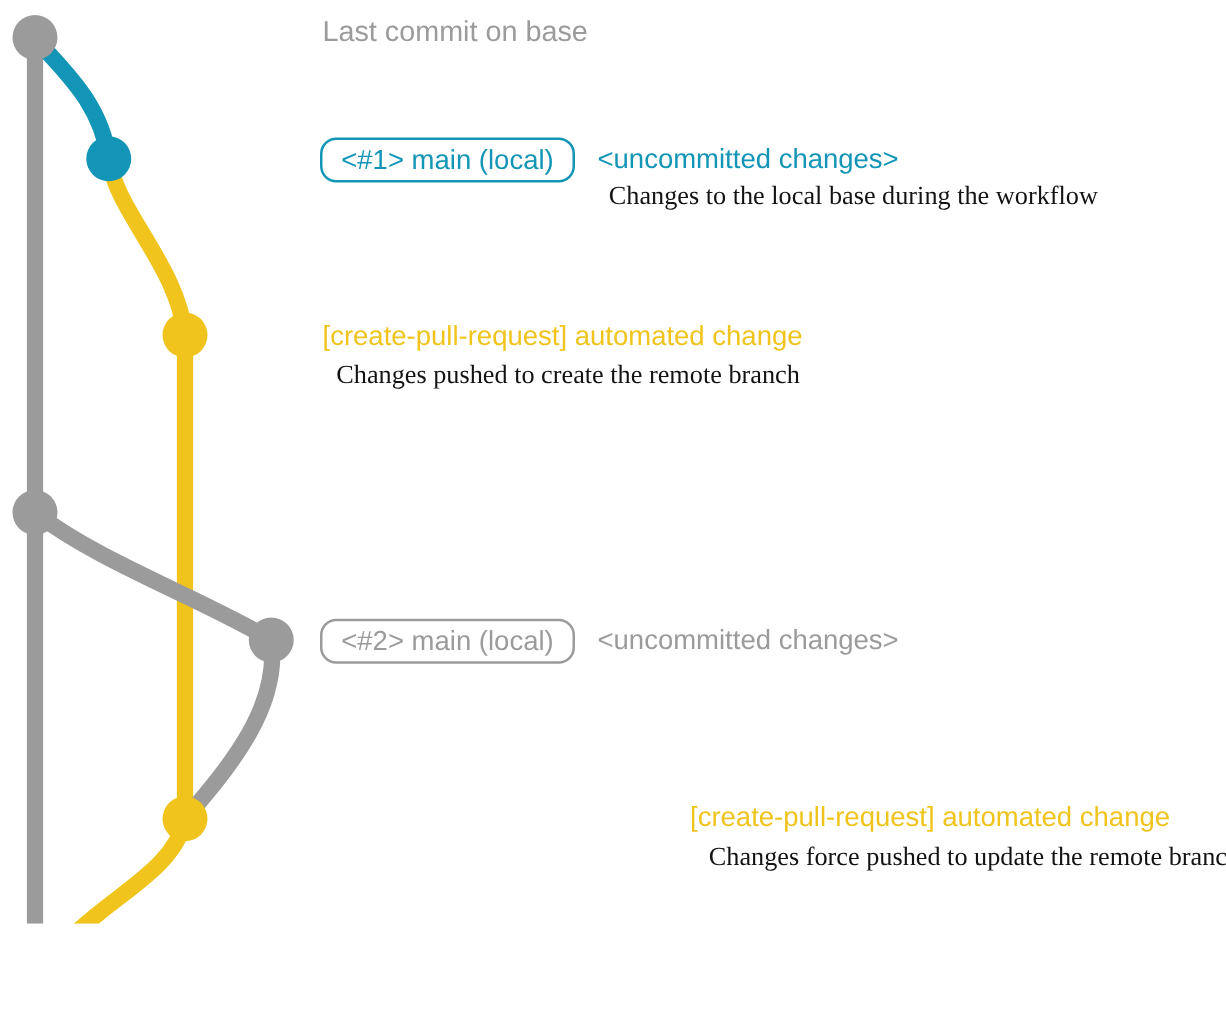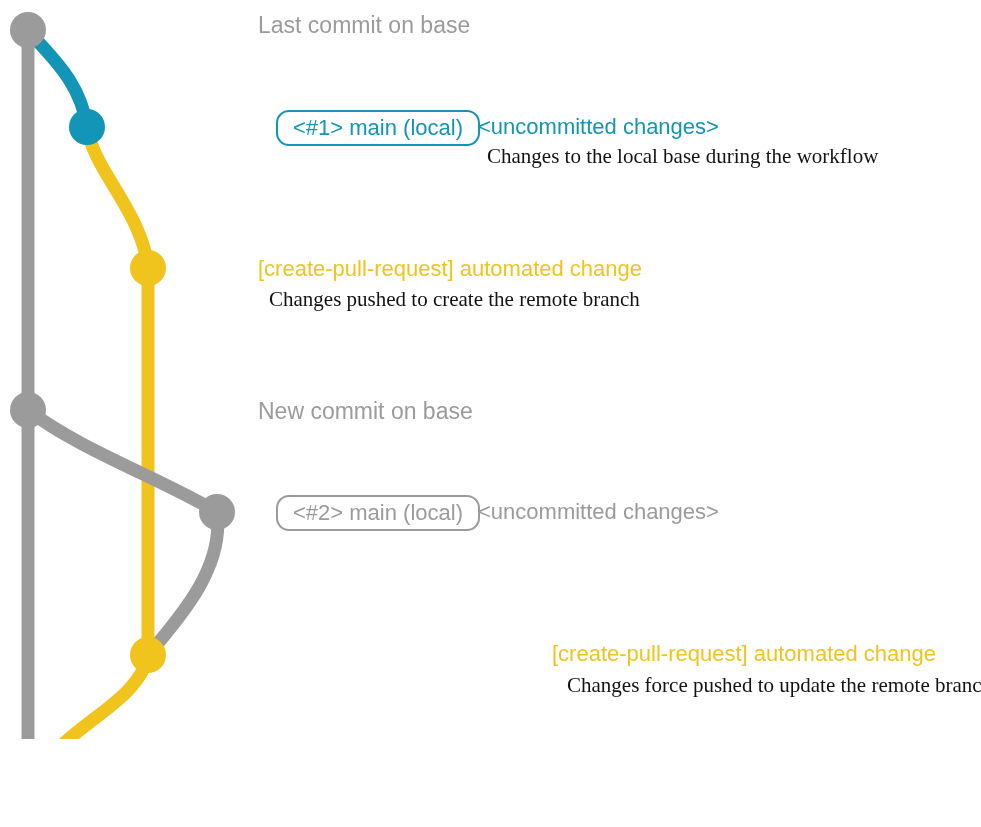--- a/index.html
+++ b/index.html
@@ -33,21 +33,20 @@
     color: var(--gray);
   }
   .badge {
     display: inline-block;
     border: 2px solid;
     border-radius: 13px;
     font-size: 22px;
     line-height: 32px;
     padding: 0 15px;
     background: var(--background);
-    margin-left: 20px;
   }
   .badge.teal   { color: var(--teal);   border-color: var(--teal); }
   .badge.gray   { color: var(--gray);   border-color: var(--gray); text-align: right; }
   .badge.yellow { color: var(--yellow); border-color: var(--yellow); }
   .title {
     font-size: 22px;
   }
   .title.teal   { color: var(--teal); }
   .title.gray   { color: var(--gray); }
   .title.yellow { color: var(--yellow); }
@@ -82,21 +81,20 @@
     <circle cx="87" cy="127" r="18" style="fill:var(--teal)"></circle>
     <circle cx="148" cy="268" r="18" style="fill:var(--yellow)"></circle>
     <circle cx="28" cy="410" r="18" style="fill:var(--gray)"></circle>
     <circle cx="217" cy="512" r="18" style="fill:var(--gray)"></circle>
     <circle cx="148" cy="655" r="18" style="fill:var(--yellow)"></circle>
     <circle cx="28" cy="797" r="18" style="fill:var(--gray)"></circle>
   </svg>
 
   <div class="label heading" style="left:258px; top:12px">Last commit on base</div>
 
-  <div class="label heading" style="left:258px; top:398px">New commit on base</div>
 
   <div class="label badge teal" style="left:256px; top:110px">&lt;#1&gt; main (local)</div>
   <div class="label title teal" style="left:478px; top:114px">&lt;uncommitted changes&gt;</div>
   <div class="label desc" style="left:487px; top:144px">Changes to the local base during the workflow</div>
 
   <div class="label title yellow" style="left:258px; top:256px">[create-pull-request] automated change</div>
   <div class="label desc" style="left:269px; top:287px">Changes pushed to create the remote branch</div>
 
   <div class="label badge gray" style="left:256px; top:495px">&lt;#2&gt; main (local)</div>
   <div class="label title gray" style="left:478px; top:499px">&lt;uncommitted changes&gt;</div>

